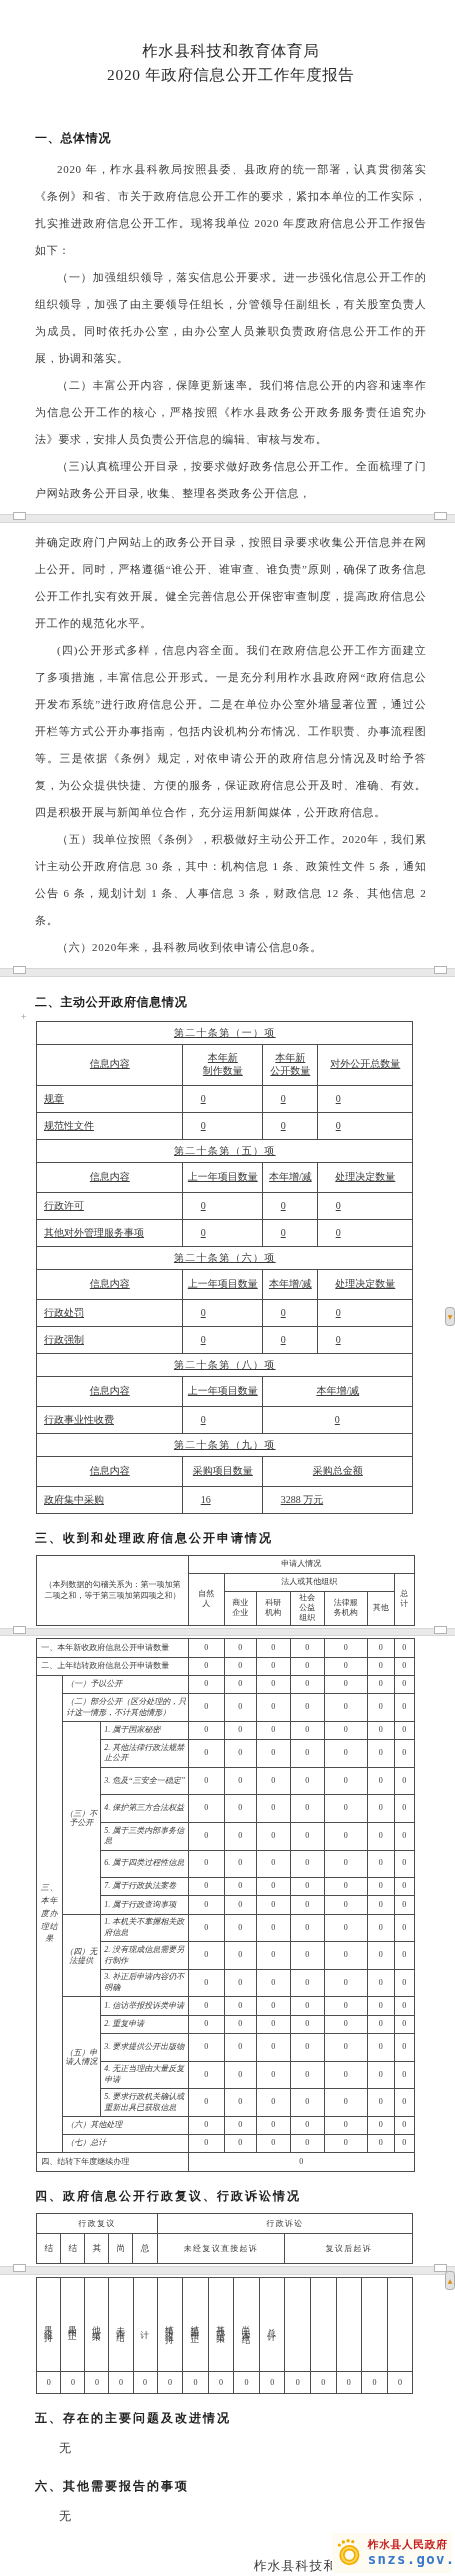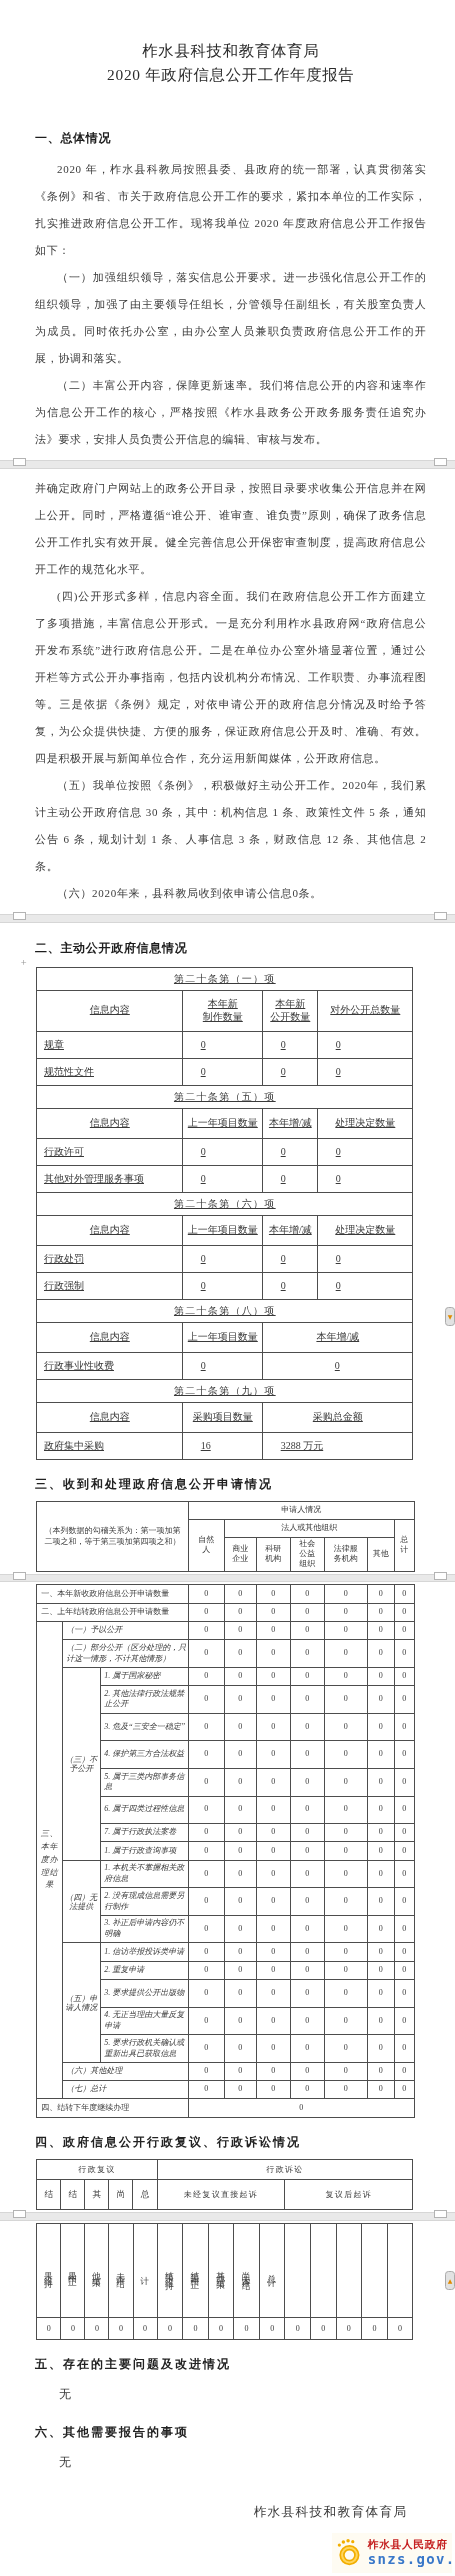--- a/index.html
+++ b/index.html
@@ -98,20 +98,21 @@
 
     <div class="doc-title">
       <span class="t1">柞水县科技和教育体育局</span>
       <span class="t2">2020 年政府信息公开工作年度报告</span>
     </div>
 
     <div class="h-sans h-first">一、总体情况</div>
     <p class="body-p">2020 年，柞水县科教局按照县委、县政府的统一部署，认真贯彻落实《条例》和省、市关于政府信息公开工作的要求，紧扣本单位的工作实际，扎实推进政府信息公开工作。现将我单位 2020 年度政府信息公开工作报告如下：</p>
     <p class="body-p">（一）加强组织领导，落实信息公开要求。进一步强化信息公开工作的组织领导，加强了由主要领导任组长，分管领导任副组长，有关股室负责人为成员。同时依托办公室，由办公室人员兼职负责政府信息公开工作的开展，协调和落实。</p>
     <p class="body-p">（二）丰富公开内容，保障更新速率。我们将信息公开的内容和速率作为信息公开工作的核心，严格按照《柞水县政务公开政务服务责任追究办法》要求，安排人员负责公开信息的编辑、审核与发布。</p>
+    <p class="body-p">（三)认真梳理公开目录，按要求做好政务信息公开工作。全面梳理了门户网站政务公开目录, 收集、整理各类政务公开信息，</p>
     <div class="pagebreak"></div>
     <p class="body-p no-indent">并确定政府门户网站上的政务公开目录，按照目录要求收集公开信息并在网上公开。同时，严格遵循“谁公开、谁审查、谁负责”原则，确保了政务信息公开工作扎实有效开展。健全完善信息公开保密审查制度，提高政府信息公开工作的规范化水平。</p>
     <p class="body-p">(四)公开形式多样，信息内容全面。我们在政府信息公开工作方面建立了多项措施，丰富信息公开形式。一是充分利用柞水县政府网“政府信息公开发布系统”进行政府信息公开。二是在单位办公室外墙显著位置，通过公开栏等方式公开办事指南，包括内设机构分布情况、工作职责、办事流程图等。三是依据《条例》规定，对依申请公开的政府信息分情况及时给予答复，为公众提供快捷、方便的服务，保证政府信息公开及时、准确、有效。四是积极开展与新闻单位合作，充分运用新闻媒体，公开政府信息。</p>
     <p class="body-p">（五）我单位按照《条例》，积极做好主动公开工作。2020年，我们累计主动公开政府信息 30 条，其中：机构信息 1 条、政策性文件 5 条，通知公告 6 条，规划计划 1 条、人事信息 3 条，财政信息 12 条、其他信息 2 条。</p>
     <p class="body-p">（六）2020年来，县科教局收到依申请公信息0条。</p>
 
     <div class="pagebreak"></div>
 
     <div class="h-sans">二、主动公开政府信息情况</div>
 

